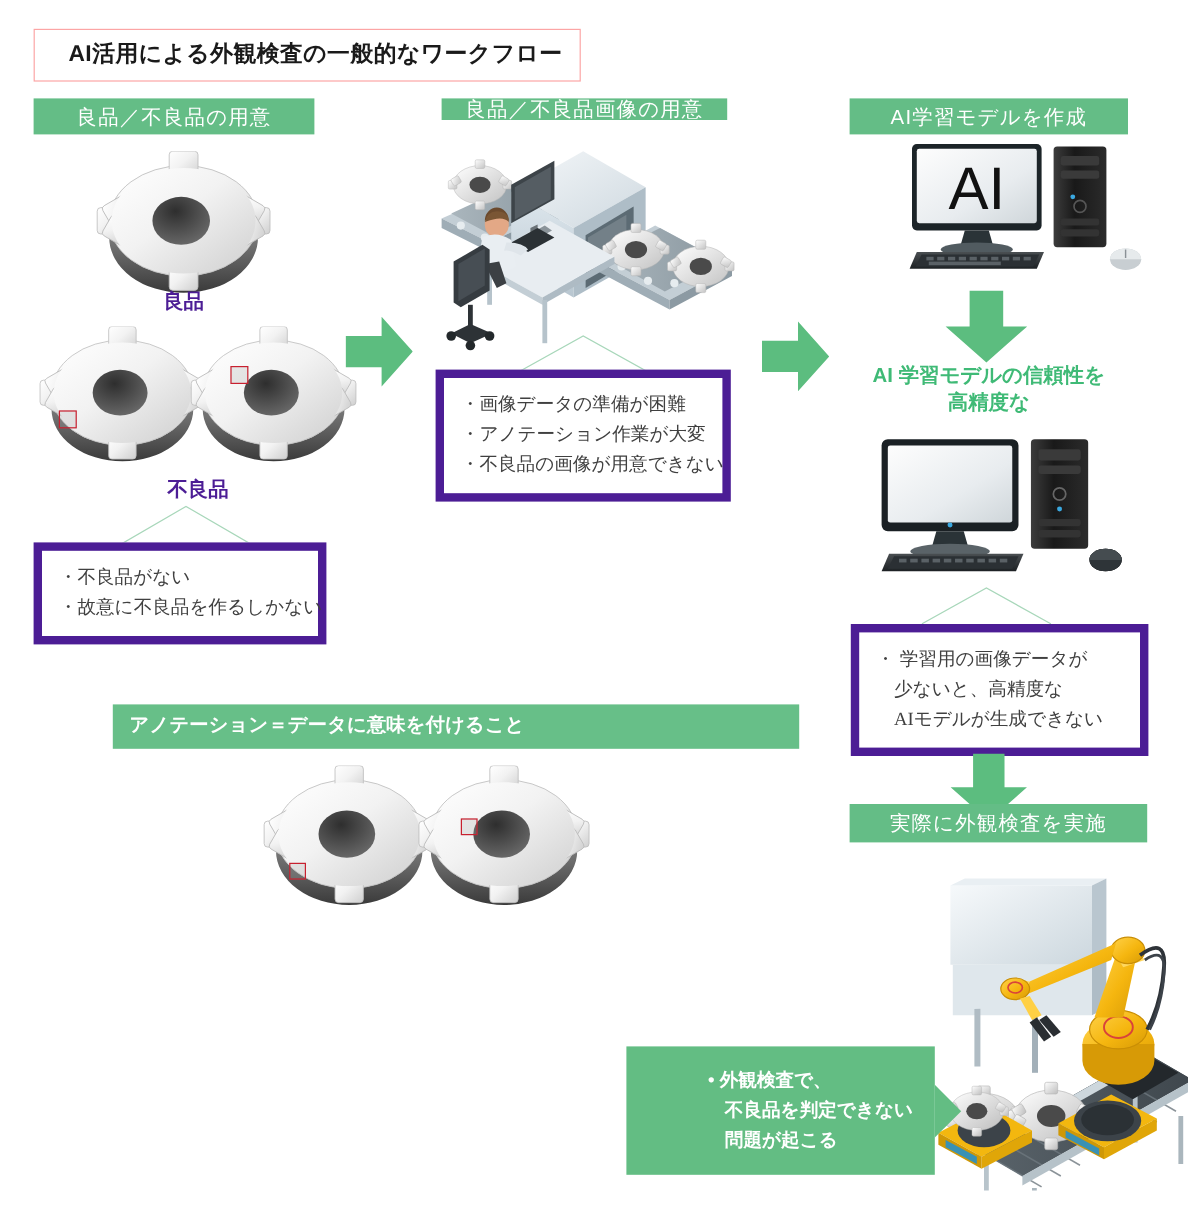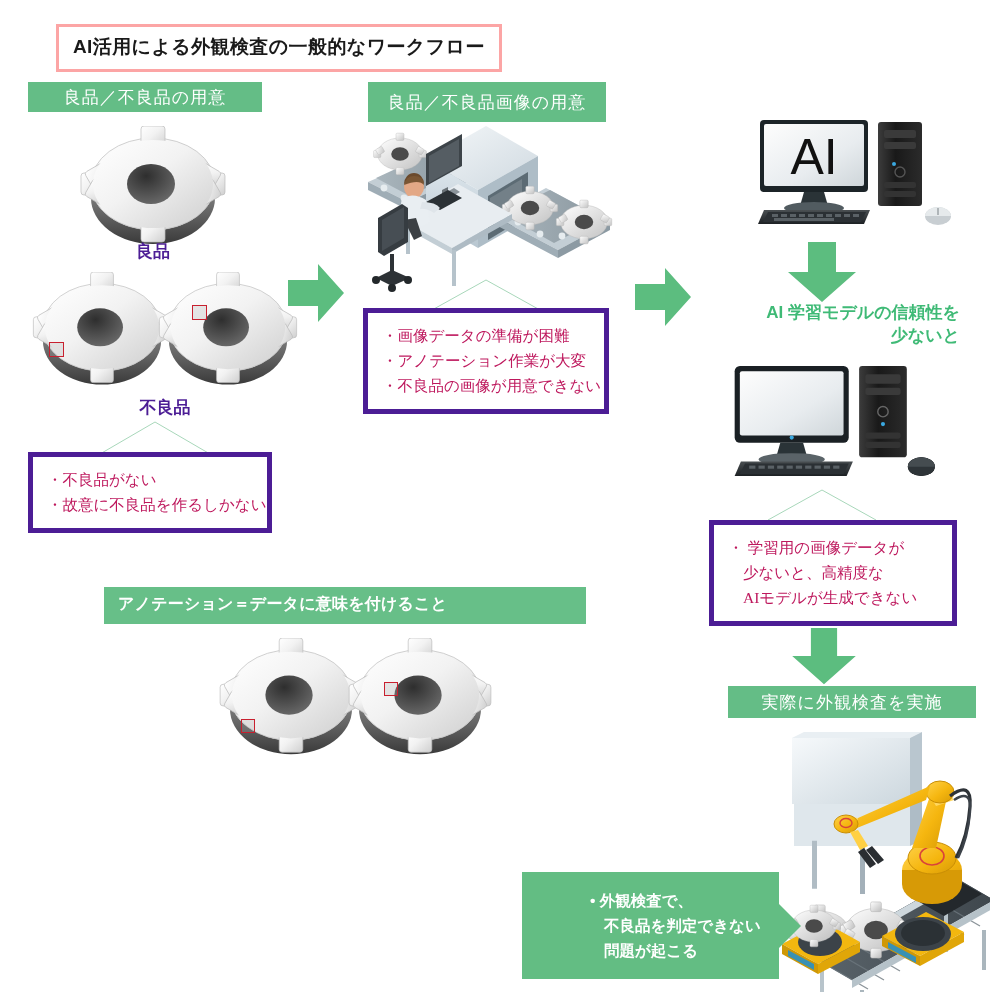--- a/index.html
+++ b/index.html
@@ -14,28 +14,27 @@
     font-family: "Liberation Sans", "DejaVu Sans", sans-serif;
     color: #231f20;
     overflow: hidden;
   }
   .stage { position: absolute; inset: 0; }
   .abs { position: absolute; }
 
   
   #main-title {
     left: 28px; top: 24px;
-    padding: 7px 14px 9px 14px;
-    border: 3px solid #fca5a5;
+    padding: 7px 14px 9px 28px;
+    border: 1px solid #fca5a5;
     background: #ffffff;
     font-size: 19px; font-weight: bold;
     letter-spacing: .4px;
     color: #1a1a1a;
     white-space: nowrap;
-    margin-left: 28px;
   }
 
   
   .sec-header {
     background: #64bd86;
     color: #ffffff;
     font-size: 17px;
     letter-spacing: 1px;
     display: flex; align-items: center; justify-content: center;
     white-space: nowrap;
@@ -46,29 +45,29 @@
     color: #4c1d95;
     font-weight: bold;
     font-size: 17px;
     text-align: center;
     white-space: nowrap;
   }
   .green-head {
     color: #3fba76;
     font-weight: bold;
     font-size: 17px;
-    text-align: right;
+    text-align: center;
     line-height: 1.35;
   }
 
   
   .callout {
     background: #ffffff;
-    border: 5px solid #4c1d95;
-    color: #be185d;
+    border: 7px solid #4c1d95;
+    color: #404040;
     font-size: 15.5px;
     line-height: 1.62;
     padding: 10px 14px 11px 14px;
   }
   .callout .ln { white-space: nowrap; display: block; }
   .callout.indent .ln + .ln { padding-left: 15px; font-family: Liberation Serif, serif; }
 
   
   #problem-callout {
     background: #63bd83;
@@ -213,21 +212,21 @@
 
   <div class="abs callout" style="left:28px; top:452px; width:244px;">
     <span class="ln">・不良品がない</span>
     <span class="ln">・故意に不良品を作るしかない</span>
   </div>
 
   <svg class="abs" style="left:288px; top:262px;" width="56" height="62" viewBox="0 0 56 62">
     <path d="M0,18 L30,18 L30,2 L56,31 L30,60 L30,44 L0,44 Z" fill="#5cbd7f"></path>
   </svg>
 
-  <div class="abs sec-header" style="left:368px; top:82px; width:238px; height:40px;">良品／不良品画像の用意</div>
+  <div class="abs sec-header" style="left:368px; top:82px; width:238px; height:18px;">良品／不良品画像の用意</div>
 
   <svg class="illus" style="left:362px; top:112px;" width="252" height="180" viewBox="0 0 252 180">
     <defs>
       <linearGradient id="tunnelTop" x1="0" y1="0" x2="1" y2="1">
         <stop offset="0%" stop-color="#f4f7f9"></stop>
           <stop offset="100%" stop-color="#cfd9e0"></stop>
       </linearGradient>
       <linearGradient id="tunnelSide" x1="0" y1="0" x2="0" y2="1">
         <stop offset="0%" stop-color="#dfe8ee"></stop>
           <stop offset="100%" stop-color="#b8c6d0"></stop>
@@ -356,20 +355,21 @@
   <div class="abs callout" style="left:363px; top:308px; width:246px;">
     <span class="ln">・画像データの準備が困難</span>
     <span class="ln">・アノテーション作業が大変</span>
     <span class="ln">・不良品の画像が用意できない</span>
   </div>
 
   <svg class="abs" style="left:634px; top:266px;" width="58" height="62" viewBox="0 0 56 62">
     <path d="M0,18 L30,18 L30,2 L56,31 L30,60 L30,44 L0,44 Z" fill="#5cbd7f"></path>
   </svg>
 
+  <div class="abs sec-header" style="left:708px; top:82px; width:232px; height:30px;">AI学習モデルを作成</div>
 
   <svg class="illus" style="left:742px; top:118px;" width="216" height="110" viewBox="0 0 216 110">
     <defs>
       <linearGradient id="scr" x1="0" y1="0" x2="1" y2="1">
         <stop offset="0%" stop-color="#fdfdfd"></stop>
           <stop offset="60%" stop-color="#e8ecef"></stop>
           <stop offset="100%" stop-color="#cfd6da"></stop>
       </linearGradient>
       <linearGradient id="towerG" x1="0" y1="0" x2="1" y2="0">
         <stop offset="0%" stop-color="#3c3c3c"></stop>
@@ -417,21 +417,21 @@
     <path d="M183,98 a13,9 0 0,1 26,0 z" fill="#e6eaec"></path>
     <line x1="196" y1="90" x2="196" y2="97" stroke="#8a9196" stroke-width="1.2"></line>
   </svg>
 
   <svg class="abs" style="left:786px; top:242px;" width="72" height="62" viewBox="0 0 72 62">
     <path d="M22,0 L50,0 L50,30 L70,30 L36,60 L2,30 L22,30 Z" fill="#5cbd7f"></path>
   </svg>
 
   <div class="abs green-head" style="left:688px; top:302px; width:272px;">
     <span>AI 学習モデルの信頼性を</span><br>
-    <span>少ないと</span>
+    <span>高精度な</span>
   </div>
 
   <svg class="illus" style="left:716px; top:358px;" width="224" height="126" viewBox="0 0 216 110">
     <rect x="18" y="2" width="110" height="74" rx="5" fill="#1a2024"></rect>
     <rect x="23" y="7" width="100" height="62" rx="2" fill="url(#scr)"></rect>
     <path d="M62,76 L84,76 L88,90 L58,90 Z" fill="#2a3337"></path>
     <ellipse cx="73" cy="92" rx="32" ry="6" fill="#5a6368"></ellipse>
     <circle cx="73" cy="71" r="2" fill="#3aa8e0"></circle>
     <rect x="138" y="2" width="46" height="88" rx="3" fill="url(#towerG)"></rect>
     <rect x="144" y="10" width="34" height="9" rx="2" fill="#3a3a3a"></rect>
@@ -466,21 +466,21 @@
   <div class="abs callout indent" style="left:709px; top:520px; width:248px;">
     <span class="ln">・ 学習用の画像データが</span>
     <span class="ln">少ないと、高精度な</span>
     <span class="ln">AIモデルが生成できない</span>
   </div>
 
   <svg class="abs" style="left:788px; top:628px;" width="72" height="58" viewBox="0 0 72 62">
     <path d="M22,0 L50,0 L50,30 L70,30 L36,60 L2,30 L22,30 Z" fill="#5cbd7f"></path>
   </svg>
 
-  <div class="abs sec-header" style="left:708px; top:686px; width:248px; height:32px;margin-left:20px;">実際に外観検査を実施</div>
+  <div class="abs sec-header" style="left:708px; top:670px; width:248px; height:32px;">実際に外観検査を実施</div>
 
   <svg class="illus" style="left:664px; top:730px;" width="326" height="262" viewBox="0 0 326 262">
     <defs>
       <linearGradient id="hood" x1="0" y1="0" x2="1" y2="1">
         <stop offset="0%" stop-color="#f6f9fb"></stop>
           <stop offset="100%" stop-color="#ccd7de"></stop>
       </linearGradient>
       <linearGradient id="belt2" x1="0" y1="0" x2="1" y2="0">
         <stop offset="0%" stop-color="#5a646b"></stop>
           <stop offset="100%" stop-color="#3f474d"></stop>
@@ -627,21 +627,21 @@
 
   <div class="abs" style="left:522px; top:872px; display:flex; align-items:center;">
     <div id="problem-callout">
       <span class="ln first">• 外観検査で、</span>
       <span class="ln rest">不良品を判定できない</span>
       <span class="ln rest">問題が起こる</span>
     </div>
     <div id="problem-tail"></div>
   </div>
 
-  <div class="abs" id="annotation-banner" style="left:104px; top:587px; width:482px;">
+  <div class="abs" id="annotation-banner" style="left:94px; top:587px; width:572px;">
     <span class="l1">アノテーション＝データに意味を付けること</span>
   </div>
 
   <svg class="illus" style="left:216px; top:638px;" width="150" height="126" viewBox="0 0 150 128">
     <g transform="translate(75,58)">
       <g transform="translate(0,14)">
         <path d="M-62,0 a62,46 0 0,0 124,0 l0,-14 a62,46 0 0,1 -124,0 z" fill="url(#gdark)"></path>
       </g>
       <g fill="url(#gmetal)" stroke="#bcbcbc" stroke-width="0.7">
         <ellipse cx="0" cy="0" rx="62" ry="46"></ellipse>

